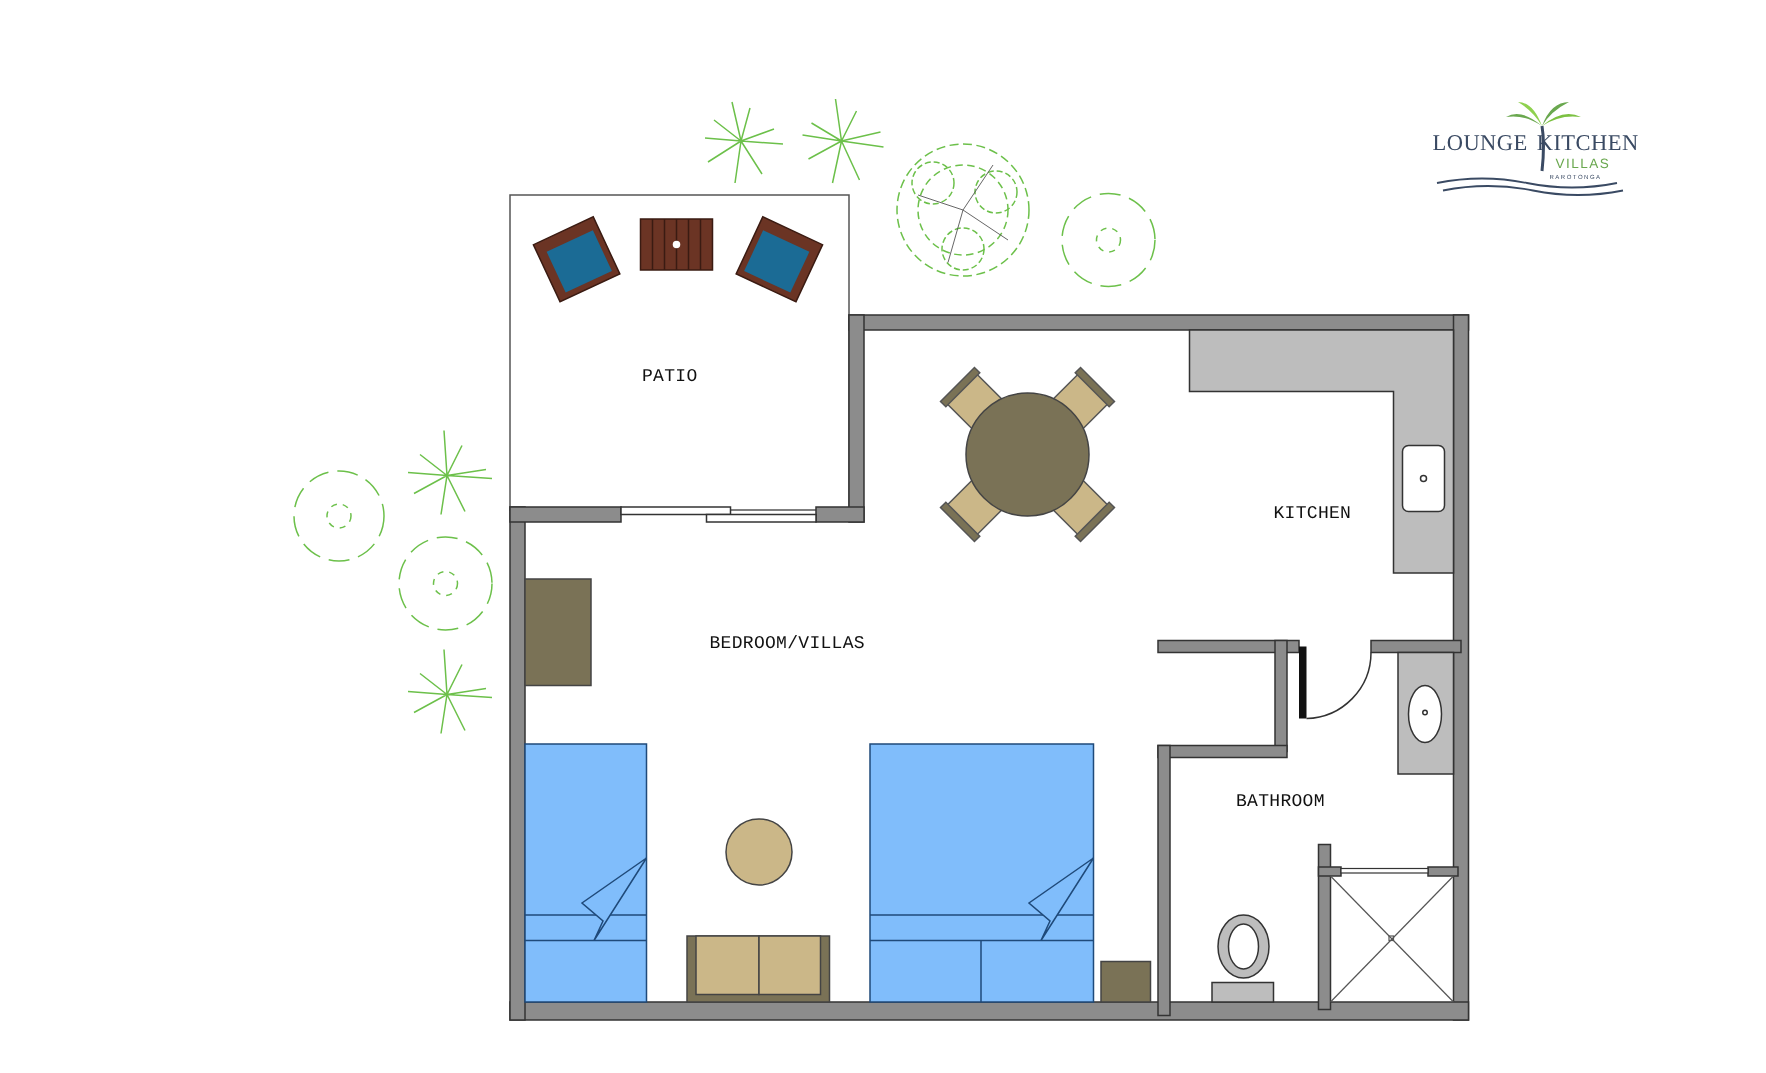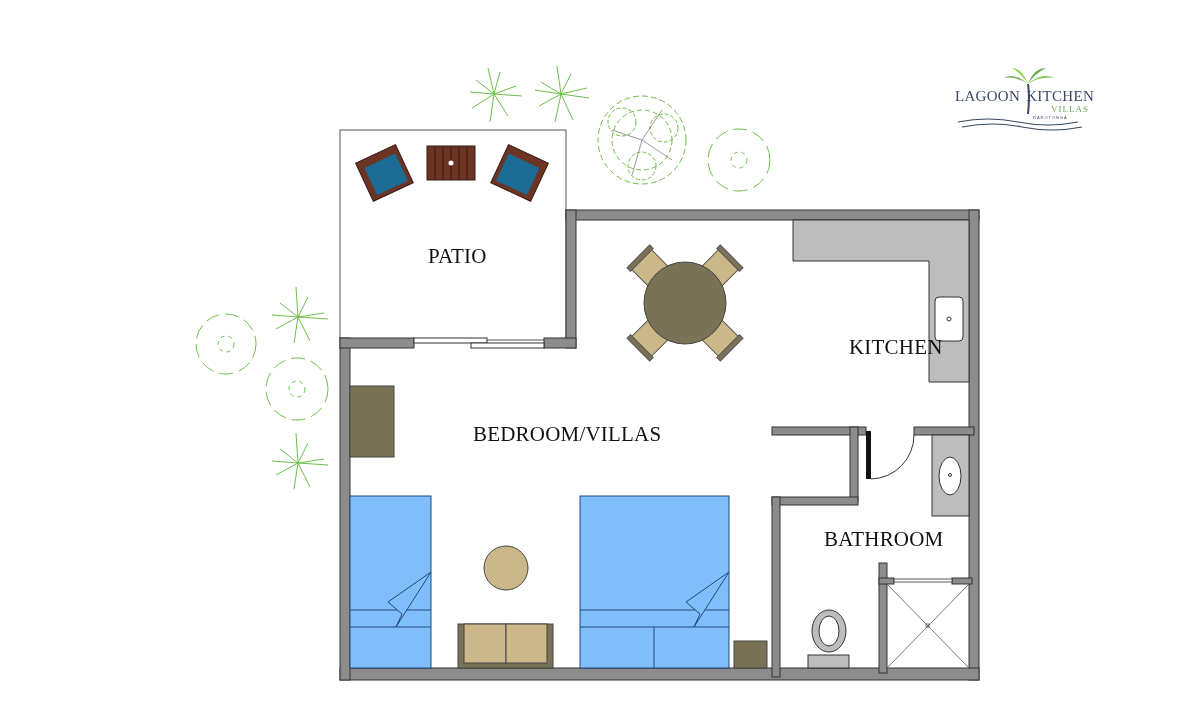--- a/index.html
+++ b/index.html
@@ -1,21 +1,21 @@
 <!DOCTYPE html>
 <html><head>
 <meta charset="utf-8">
 <style>
   html, body { margin: 0; padding: 0; background: #ffffff; }
   body { width: 1177px; height: 715px; position: relative; overflow: hidden; font-family: "Liberation Sans", sans-serif; }
   svg.plan { position: absolute; left: 0; top: 0; }
-  .room-label { position: absolute; font-family: Liberation Serif, serif; font-size: 21px; color: #111; letter-spacing: 0.2px; white-space: nowrap; }
+  .room-label { position: absolute; font-family: Liberation Mono, monospace; font-size: 12px; color: #111; letter-spacing: 0.2px; white-space: nowrap; }
   .logo { position: absolute; left: 955px; top: 64px; width: 130px; height: 60px; }
   .logo-line1 { position: absolute; left: 0; top: 24px; font-family: "Liberation Serif", serif; font-size: 15px; color: #3a4a63; letter-spacing: 0.3px; white-space: nowrap; }
-  .logo-villas { position: absolute; left: 96px; top: 40px; font-family: Liberation Serif, serif; font-size: 9px; color: #6aa84f; letter-spacing: 1px; }
+  .logo-villas { position: absolute; left: 82px; top: 40px; font-family: Liberation Sans, sans-serif; font-size: 9px; color: #6aa84f; letter-spacing: 1px; }
   .logo-sub { position: absolute; left: 78px; top: 51px; font-family: "Liberation Sans", sans-serif; font-size: 4px; color: #3a4a63; letter-spacing: 1px; }
 </style>
 </head>
 <body>
 
 <svg class="plan" width="1177" height="715" viewBox="0 0 1177 715">
 
   <g stroke="#6cc04a" fill="none" stroke-width="1">
 
     <g transform="translate(494,94)">
@@ -177,17 +177,17 @@
   </g>
 </svg>
 
 <div class="room-label" style="left:428px; top:244px;">PATIO</div>
 <div class="room-label" style="left:809px; top:335px;margin-left:40px;">KITCHEN</div>
 <div class="room-label" style="left:473px; top:422px;">BEDROOM/VILLAS</div>
 <div class="room-label" style="left:824px; top:527px;text-align:right;">BATHROOM</div>
 
 <div class="logo">
   <div class="logo-line1">
-    <span>LAGOON</span><span style="display:inline-block;width:6px;"></span><span>KITCHEN</span>
+    <span>LOUNGE</span><span style="display:inline-block;width:6px;"></span><span>KITCHEN</span>
   </div>
   <div class="logo-villas">VILLAS</div>
   <div class="logo-sub">RAROTONGA</div>
 </div>
 
 </body></html>

